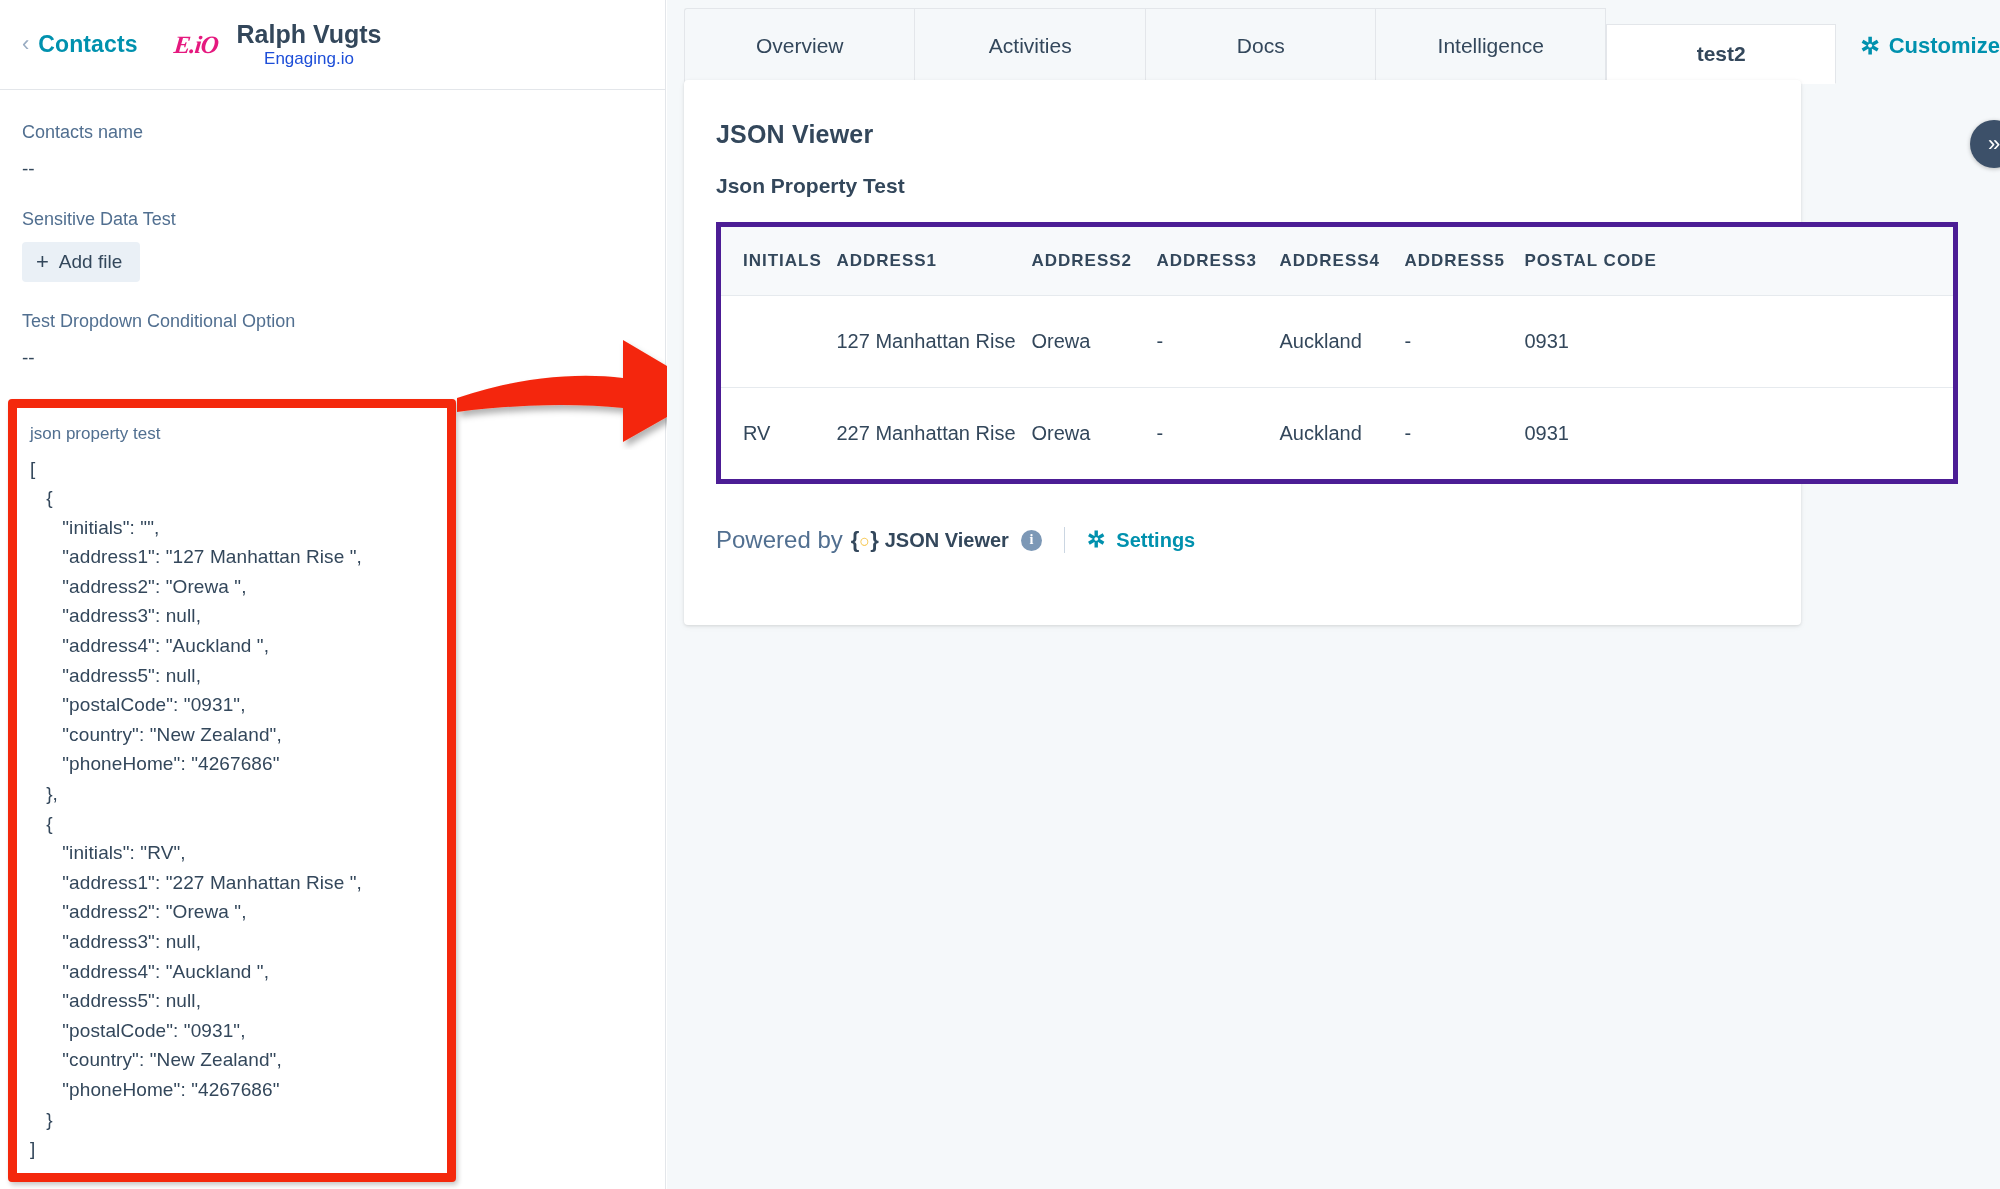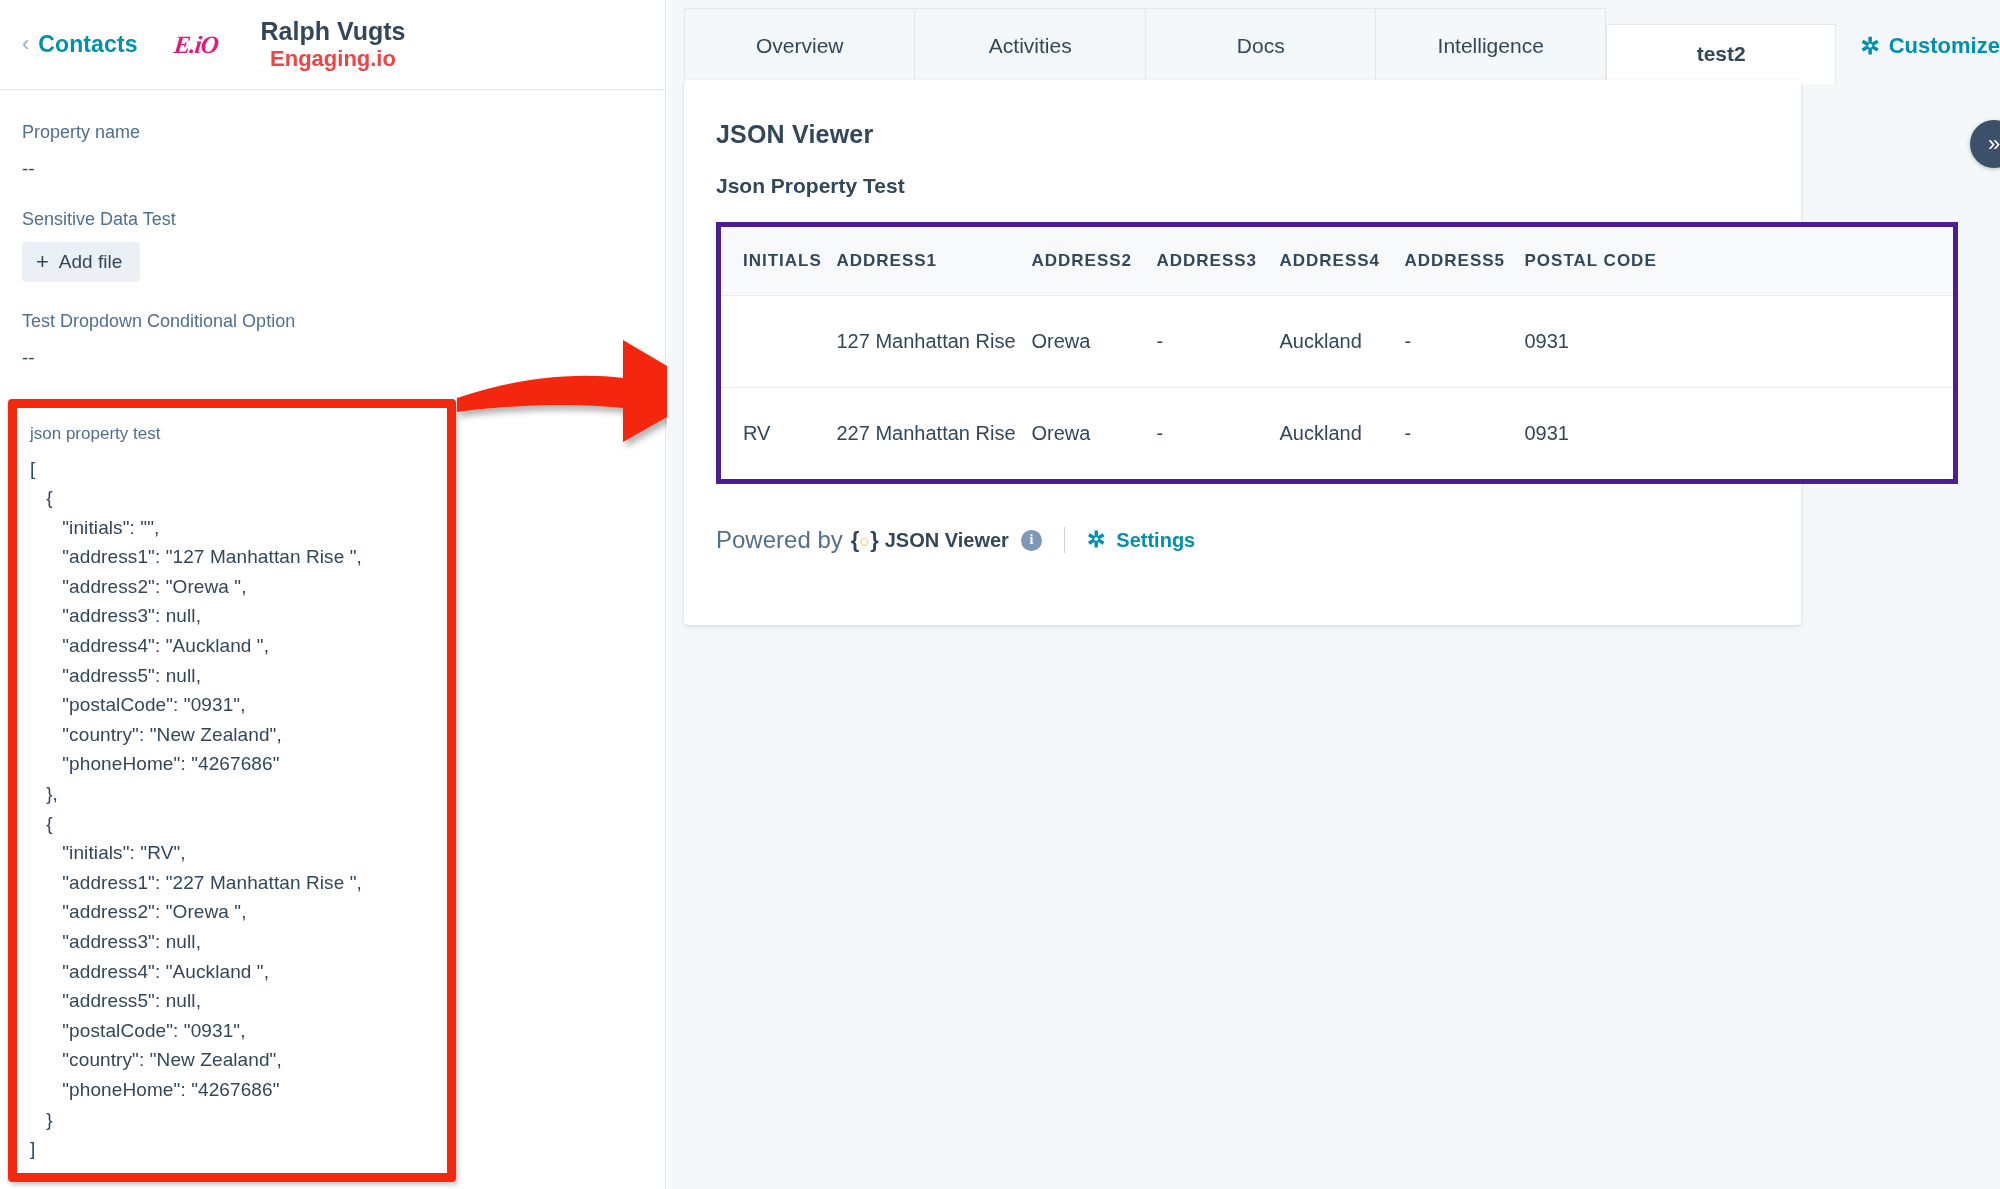--- a/index.html
+++ b/index.html
@@ -40,27 +40,27 @@
   .brand-logo {
     margin-left: 35px; margin-right: 18px;
     width: 46px; height: 40px;
     display: flex; align-items: center; justify-content: center;
     font-family: "Liberation Serif", serif;
     font-style: italic; font-weight: 700; font-size: 25px;
     color: #e5197f;
     letter-spacing: -1px;
     transform: skewX(-6deg);
   }
-  .record-names { display: flex; flex-direction: column; align-items: center; margin-left: 24px; }
+  .record-names { display: flex; flex-direction: column; align-items: center; }
   .record-title {
     font-size: 25px; font-weight: 700; color: #33475b;
     line-height: 1.15;
   }
   .record-sub {
-    font-size: 22px; color: #ef4444; font-weight: 700;
+    font-size: 17px; color: #1d4ed8; font-weight: 400;
     line-height: 1.2;
   }
 
   #props { padding: 24px 0 0 22px; }
   .prop { margin-bottom: 7px; }
   .prop-label {
     font-size: 18px; color: #516f90; line-height: 2.05;
   }
   .prop-value {
     font-size: 19px; color: #33475b; line-height: 1.9;
@@ -260,21 +260,21 @@
       <span class="brand-logo">E.iO</span>
       <div class="record-names">
         <span class="record-title">Ralph Vugts</span>
         <span class="record-sub">Engaging.io</span>
       </div>
     </div>
 
     <div id="props">
 
       <div class="prop">
-        <div class="prop-label">Property name</div>
+        <div class="prop-label">Contacts name</div>
         <div class="prop-value">--</div>
       </div>
 
       <div class="prop">
         <div class="prop-label">Sensitive Data Test</div>
         <button class="add-file-btn">
           <span class="plus">+</span>
           <span>Add file</span>
         </button>
       </div>

